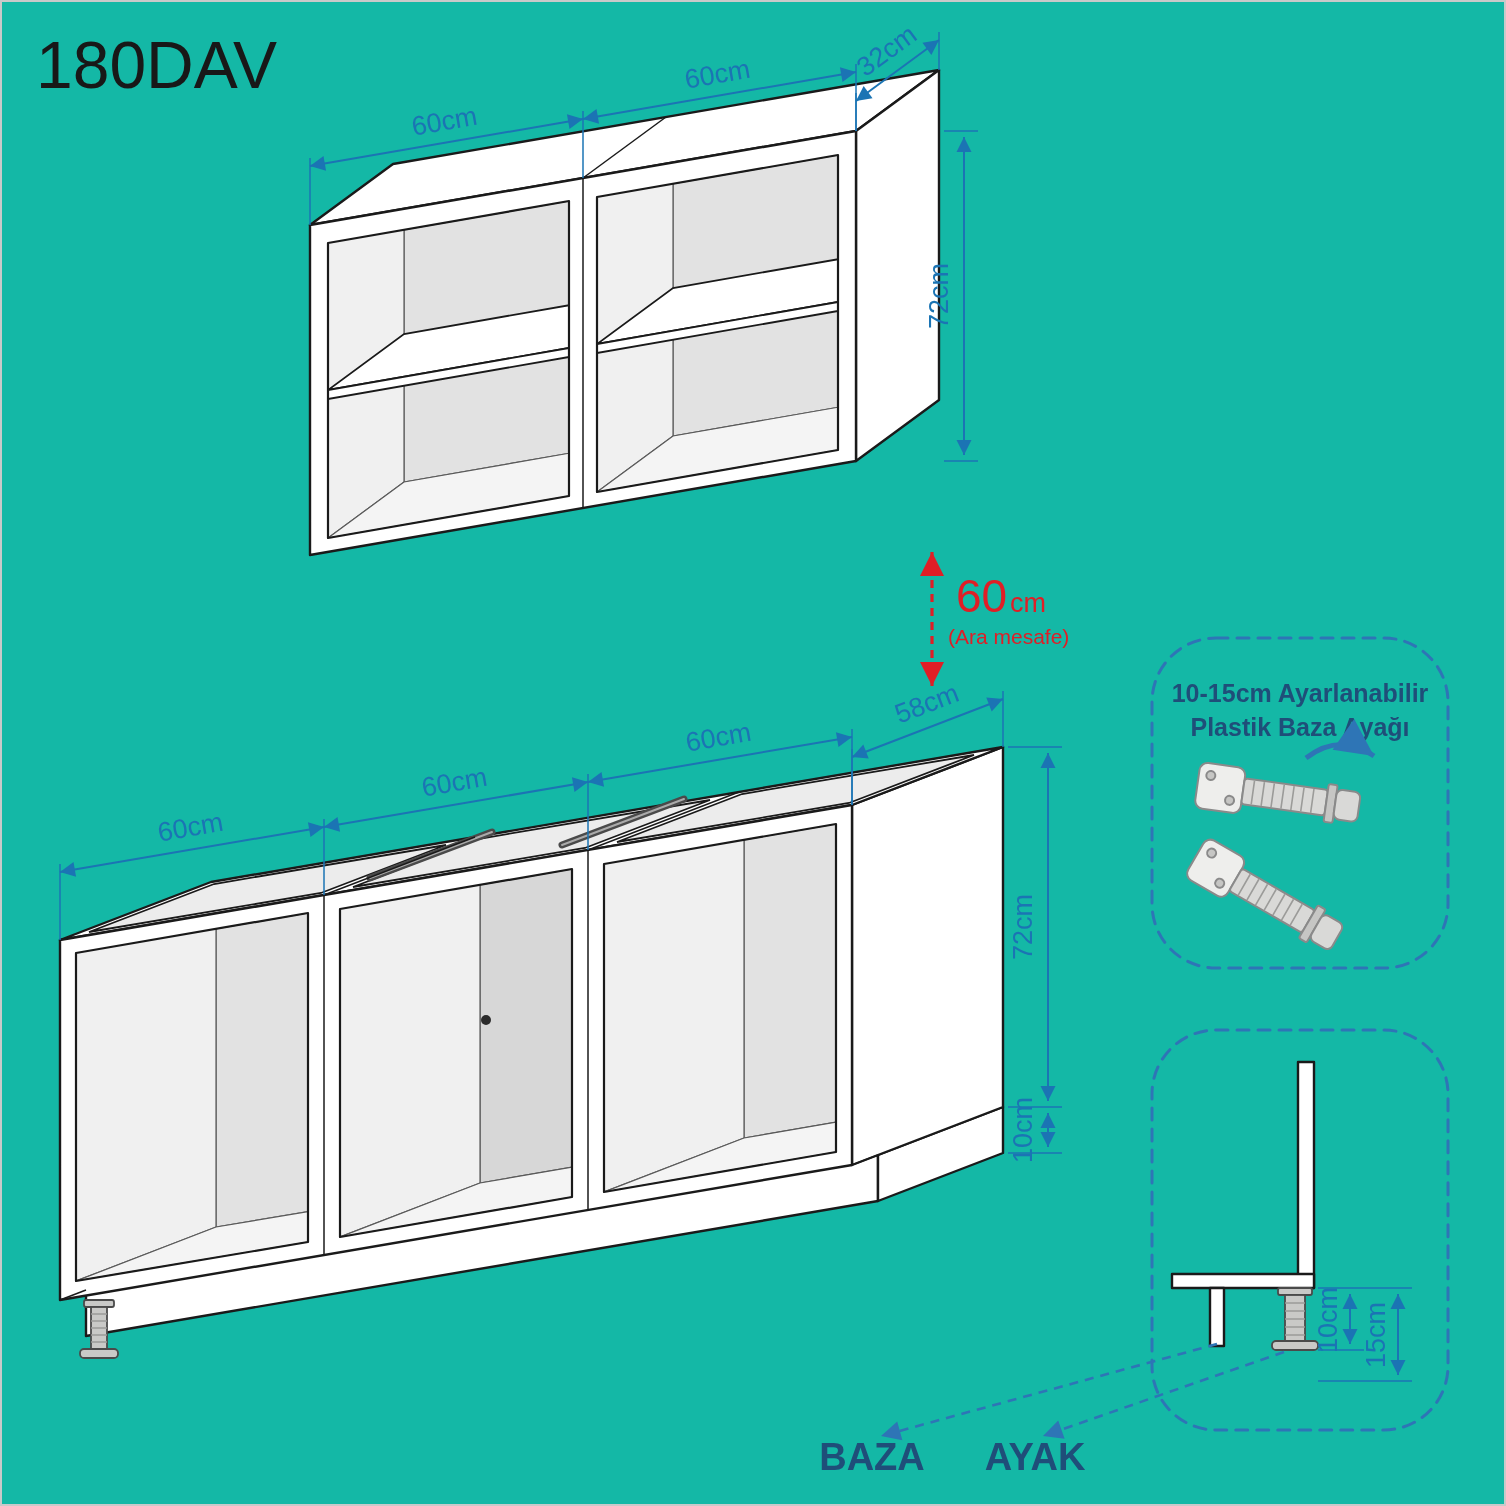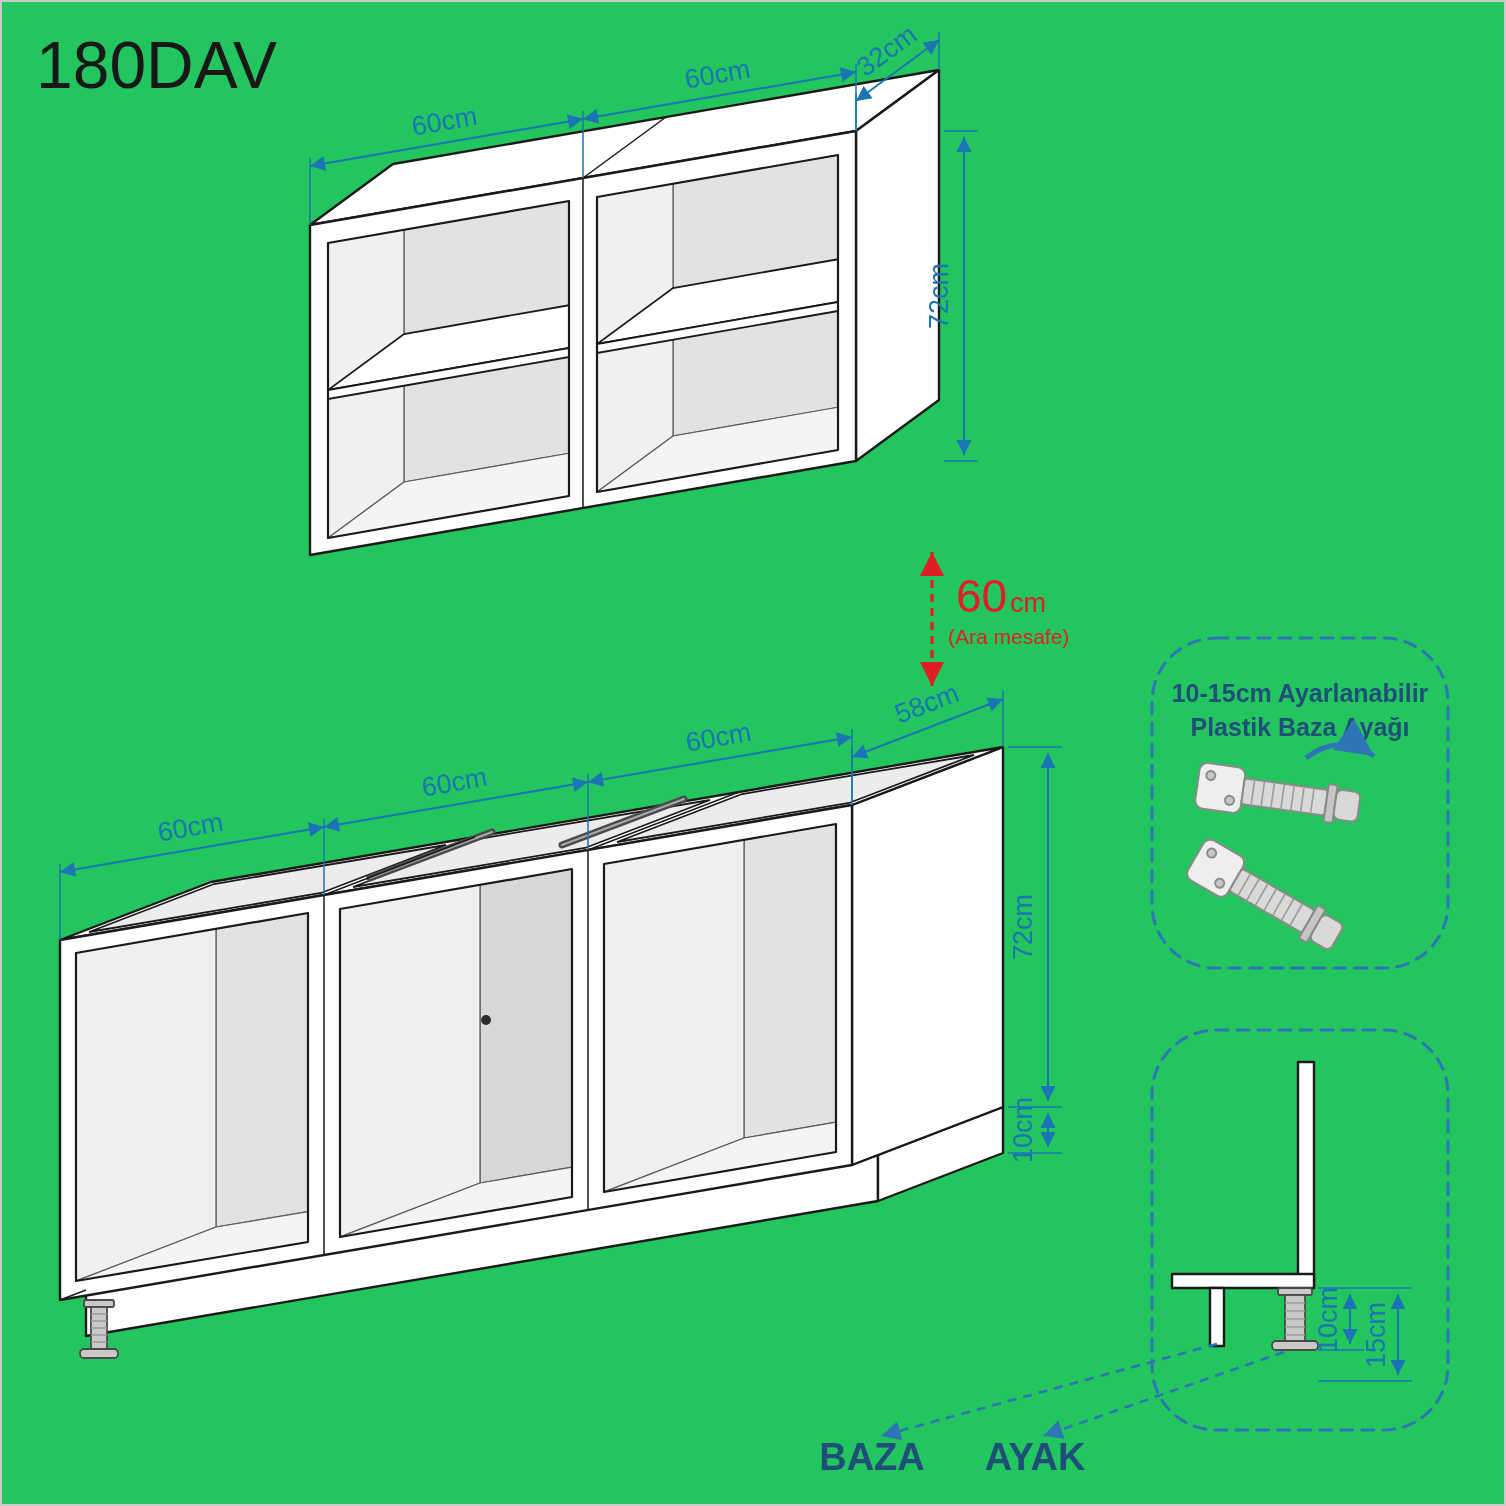--- a/index.html
+++ b/index.html
@@ -1,16 +1,16 @@
 <!DOCTYPE html>
 <html><head>
 <meta charset="utf-8">
 <style>
   html,body{margin:0;padding:0;background:#ffffff;}
-  .canvas{position:relative;width:1506px;height:1506px;background:#22c55e;
+  .canvas{position:relative;width:1506px;height:1506px;background:#14b8a6;
           font-family:"Liberation Sans",sans-serif;overflow:hidden;}
   svg{display:block;}
   text{font-family:"Liberation Sans",sans-serif;}
   .title{font-size:66px;fill:#181818;}
   .dim{font-size:27px;fill:#1b74b4;}
   .red-num{font-size:46px;fill:#e01e26;}
   .red-unit{font-size:27px;fill:#e01e26;}
   .red-note{font-size:21px;fill:#e01e26;}
   .callout-line{font-size:25px;font-weight:bold;fill:#1f4e79;text-anchor:middle;}
   .big-label{font-size:38px;font-weight:bold;fill:#1f4e79;text-anchor:middle;}

